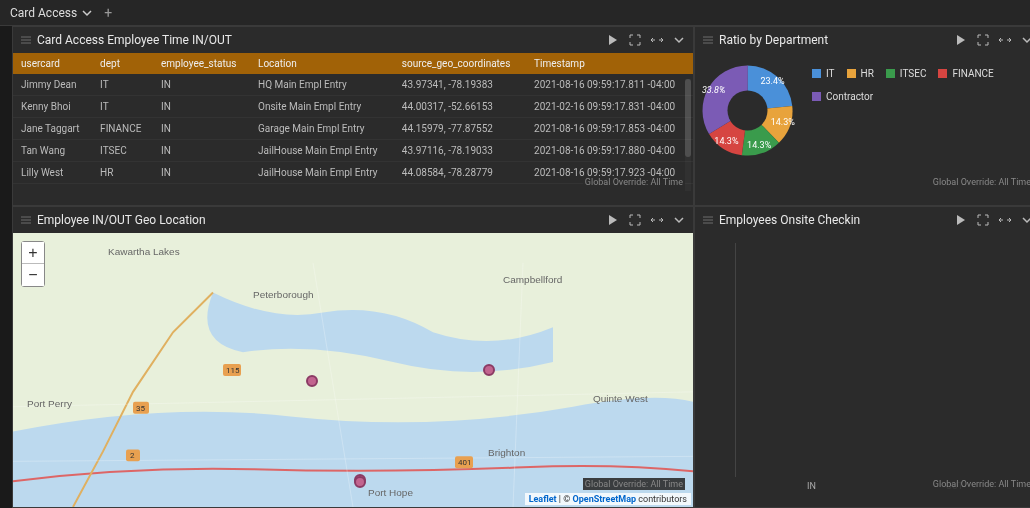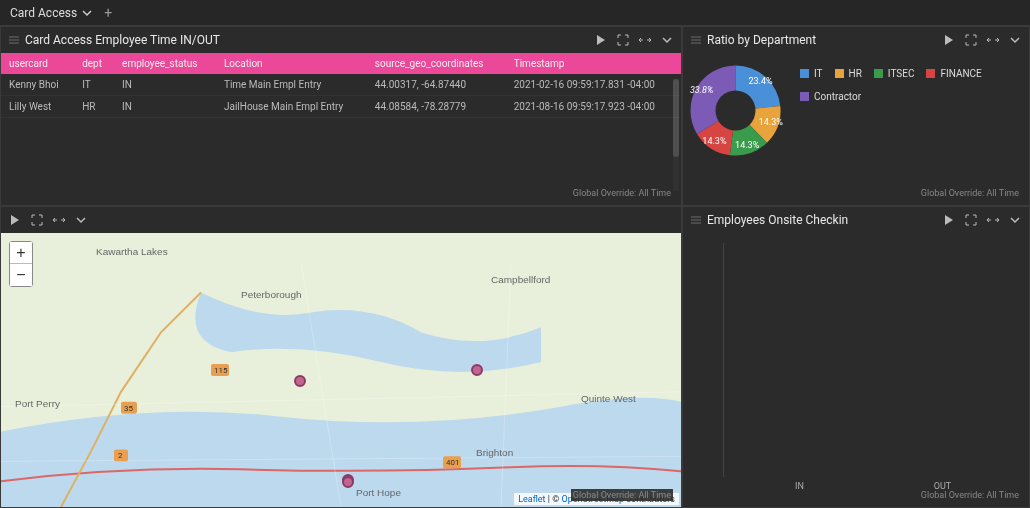--- a/index.html
+++ b/index.html
@@ -1,54 +1,54 @@
 <!DOCTYPE html>
 <html><head>
 <meta charset="utf-8">
 <style>
 * { margin: 0; padding: 0; box-sizing: border-box; }
 body { font-family: -apple-system, BlinkMacSystemFont, "Segoe UI", Roboto, sans-serif; background: #1a1a1a; color: #ccc; width: 1030px; height: 508px; overflow: hidden; font-size: 11px; }
 .topbar { height: 26px; background: #262626; border-bottom: 1px solid #3a3a3a; display: flex; align-items: center; padding: 0 10px; gap: 12px; }
 .tab-btn { color: #ddd; display: flex; align-items: center; gap: 5px; cursor: pointer; font-size: 12px; }
 .tab-btn svg { width: 10px; height: 10px; }
 .plus-btn { color: #999; font-size: 14px; cursor: pointer; }
-.grid { display: grid; grid-template-columns: 682px 348px; grid-template-rows: 180px 302px; }
+.grid { display: grid; grid-template-columns: 682px 348px; grid-template-rows: 180px 302px; margin-left: 12px; }
 .panel { background: #2b2b2b; border: 1px solid #3a3a3a; display: flex; flex-direction: column; position: relative; }
 .panel-header { height: 26px; display: flex; align-items: center; padding: 0 8px; color: #e8e8e8; font-size: 12px; }
 .panel-title { flex: 1; display: flex; align-items: center; gap: 6px; }
 .drag-icon { width: 10px; height: 10px; opacity: 0.6; }
 .panel-controls { display: flex; gap: 10px; align-items: center; }
 .panel-controls > span { width: 12px; height: 12px; cursor: pointer; display: flex; align-items: center; justify-content: center; }
 .panel-controls svg { width: 12px; height: 12px; fill: #bbb; }
 .panel-body { flex: 1; overflow: hidden; position: relative; }
 .table-container { height: 100%; overflow-y: auto; }
 table { width: 100%; border-collapse: collapse; font-size: 10px; }
-thead { background: #ec4899; position: sticky; top: 0; }
+thead { background: #a16207; position: sticky; top: 0; }
 th { text-align: left; padding: 5px 8px; color: #eee; font-weight: normal; }
 td { padding: 5px 8px; color: #bbb; }
 tbody tr { border-bottom: 1px solid rgba(255,255,255,0.04); }
-.footer-note { position: absolute; bottom: 6px; right: 8px; font-size: 9px; color: #888; background: rgba(43,43,43,0.9); padding: 1px 2px; text-align: center; }
+.footer-note { position: absolute; bottom: 17px; right: 8px; font-size: 9px; color: #888; background: rgba(43,43,43,0.9); padding: 1px 2px; text-align: center; }
 .scrollbar { position: absolute; right: 2px; top: 26px; bottom: 14px; width: 6px; background: rgba(255,255,255,0.03); }
 .scrollbar-thumb { width: 100%; height: 70%; background: rgba(255,255,255,0.15); border-radius: 3px; }
 
 .donut-wrap { display: flex; flex-direction: row; align-items: flex-start; padding-top: 5px; height: 100%; }
 .donut { position: relative; width: 105px; height: 105px; }
 .donut svg { width: 105px; height: 105px; }
 .donut-labels { position: absolute; inset: 0; }
 .donut-labels span { position: absolute; font-size: 9px; color: #fff; }
 .legend { display: flex; flex-wrap: wrap; gap: 12px; margin-top: 10px; padding: 0 12px; justify-content: flex-start; width: 100%; }
 .legend-item { display: flex; align-items: center; gap: 5px; font-size: 10px; color: #ddd; }
 .legend-swatch { width: 9px; height: 9px; }
 
 .map-body { flex: 1; position: relative; background: #d9e8c9; overflow: hidden; }
 .map-zoom { position: absolute; top: 8px; left: 8px; display: flex; flex-direction: column; background: #fff; border: 1px solid #888; border-radius: 3px; }
 .map-zoom button { width: 22px; height: 22px; border: none; background: #fff; font-size: 16px; cursor: pointer; color: #333; border-bottom: 1px solid #bbb; }
 .map-zoom button:last-child { border-bottom: none; }
 .map-credits { position: absolute; bottom: 2px; right: 2px; background: rgba(255,255,255,0.8); padding: 1px 4px; font-size: 9px; color: #333; }
-.map-credits a { color: #0066cc; }
+.map-credits a { color: #0066cc; font-weight: bold; }
 .marker { position: absolute; width: 12px; height: 12px; border-radius: 50%; background: #c2648f; border: 2px solid #8b3a64; transform: translate(-50%,-50%); }
 .map-canvas { position: absolute; inset: 0; width: 100%; height: 100%; }
 
 .bar-chart { padding: 10px 10px 0 40px; height: 100%; position: relative; }
 .y-axis { position: absolute; left: 0; top: 10px; bottom: 30px; width: 35px; display: flex; flex-direction: column; justify-content: space-between; text-align: right; font-size: 9px; color: #aaa; }
 .plot-area { height: calc(100% - 30px); display: flex; align-items: flex-end; gap: 50px; padding: 0 30px; border-left: 1px solid #444; position: relative; }
 .bar-col { flex: 1; display: flex; flex-direction: column; align-items: center; }
 .bar { width: 100%; background: #4a7fb5; }
 .x-labels { display: flex; gap: 50px; padding: 4px 30px 0; }
 .x-labels span { flex: 1; text-align: center; font-size: 9px; color: #aaa; }
@@ -107,26 +107,50 @@
                 <th>usercard</th>
                 <th>dept</th>
                 <th>employee_status</th>
                 <th>Location</th>
                 <th>source_geo_coordinates</th>
                 <th>Timestamp</th>
               </tr>
             </thead>
           <tbody id="tbody">
               <tr>
+                <td>Jimmy Dean</td>
+                <td>IT</td>
+                <td>IN</td>
+                <td>HQ Main Empl Entry</td>
+                <td>43.97341, -78.19383</td>
+                <td>2021-08-16 09:59:17.811 -04:00</td>
+              </tr>
+              <tr>
                 <td>Kenny Bhoi</td>
                 <td>IT</td>
                 <td>IN</td>
-                <td>Time Main Empl Entry</td>
-                <td>44.00317, -64.87440</td>
+                <td>Onsite Main Empl Entry</td>
+                <td>44.00317, -52.66153</td>
                 <td>2021-02-16 09:59:17.831 -04:00</td>
+              </tr>
+              <tr>
+                <td>Jane Taggart</td>
+                <td>FINANCE</td>
+                <td>IN</td>
+                <td>Garage Main Empl Entry</td>
+                <td>44.15979, -77.87552</td>
+                <td>2021-08-16 09:59:17.853 -04:00</td>
+              </tr>
+              <tr>
+                <td>Tan Wang</td>
+                <td>ITSEC</td>
+                <td>IN</td>
+                <td>JailHouse Main Empl Entry</td>
+                <td>43.97116, -78.19033</td>
+                <td>2021-08-16 09:59:17.880 -04:00</td>
               </tr>
               <tr>
                 <td>Lilly West</td>
                 <td>HR</td>
                 <td>IN</td>
                 <td>JailHouse Main Empl Entry</td>
                 <td>44.08584, -78.28779</td>
                 <td>2021-08-16 09:59:17.923 -04:00</td>
               </tr>
             </tbody>
@@ -213,20 +237,26 @@
               <span>Contractor</span>
             </div>
           </div>
       </div>
     </div>
     <span class="footer-note">Global Override: All Time</span>
   </div>
 
   <div class="panel">
     <div class="panel-header">
+      <div class="panel-title">
+        <svg class="drag-icon" viewBox="0 0 10 10">
+            <path d="M0 2h10M0 5h10M0 8h10" stroke="#999" stroke-width="1"></path>
+          </svg>
+        <span>Employee IN/OUT Geo Location</span>
+      </div>
       <div class="panel-controls">
         <span>
             <svg viewBox="0 0 12 12">
               <path d="M2 1 L10 6 L2 11 Z"></path>
             </svg>
           </span>
         <span>
             <svg viewBox="0 0 12 12">
               <path d="M1 1h3M1 1v3M11 1h-3M11 1v3M1 11h3M1 11v-3M11 11h-3M11 11v-3" stroke="#bbb" fill="none"></path>
             </svg>

